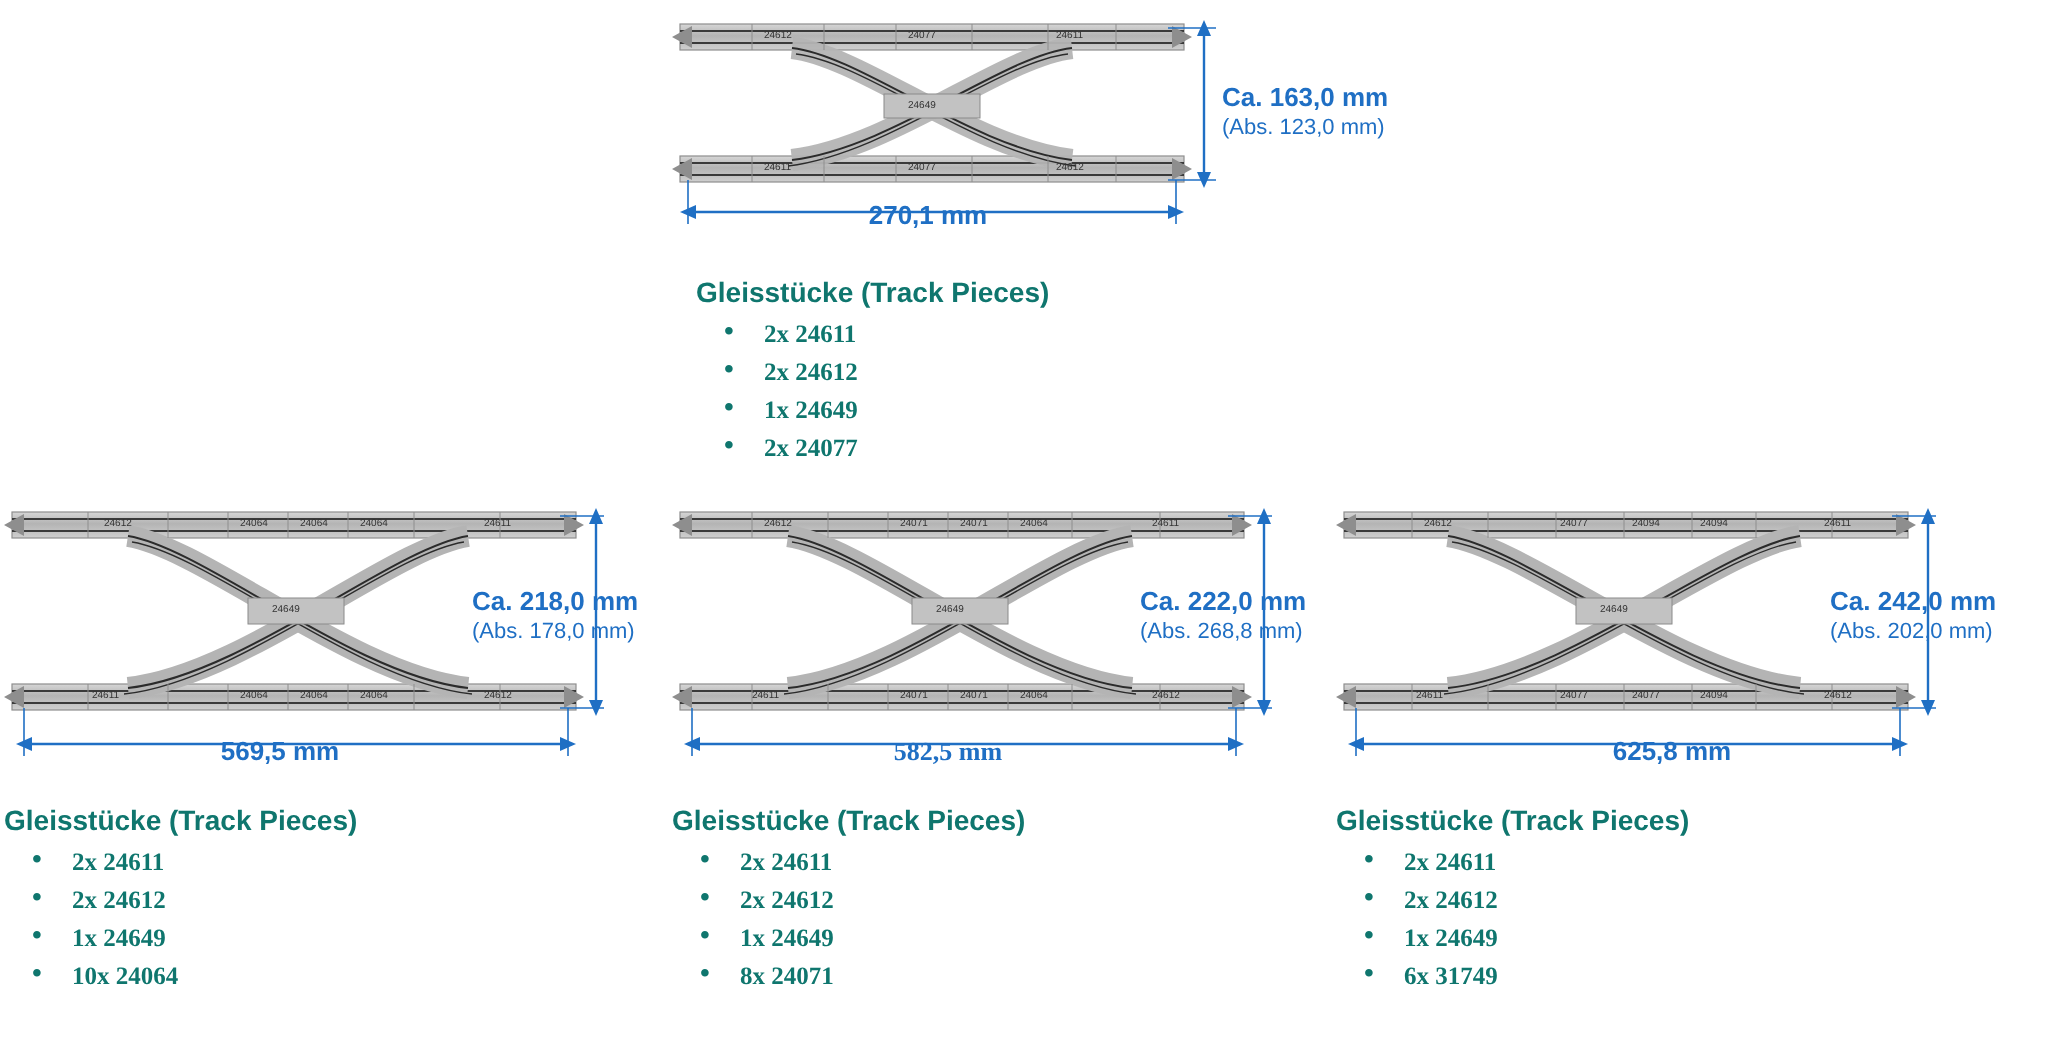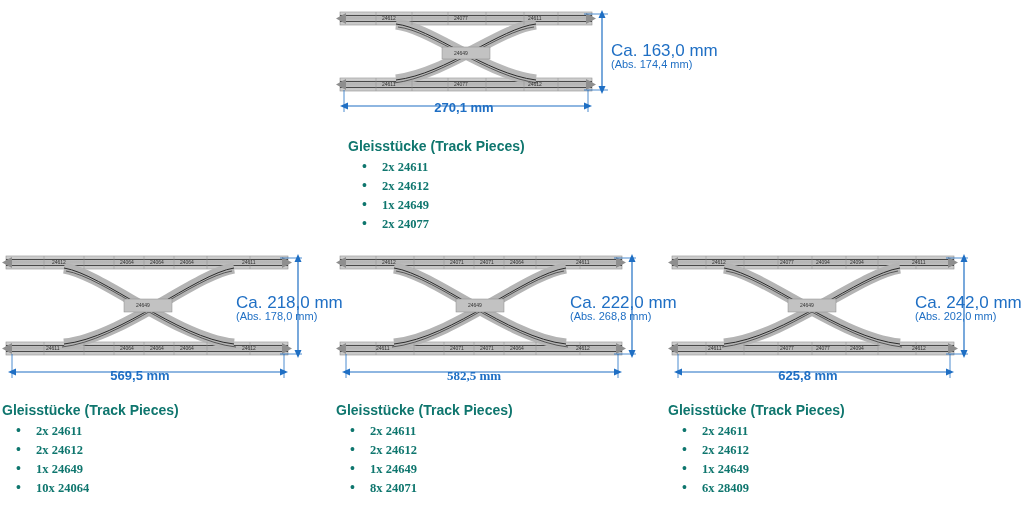--- a/index.html
+++ b/index.html
@@ -16,22 +16,22 @@
   }
   .diagram {
     position: absolute;
   }
   .track-svg {
     display: block;
   }
   .dim-label {
     position: absolute;
     color: #1f6fc4;
-    font-weight: normal;
-    font-size: 17px;
+    font-weight: bold;
+    font-size: 13px;
     white-space: nowrap;
   }
   .dim-label.small {
     font-weight: normal;
     font-size: 11px;
   }
   .dim-width {
     position: absolute;
     color: #1f6fc4;
     font-weight: bold;
@@ -145,21 +145,21 @@
   <line x1="248" y1="10" x2="272" y2="10" stroke="#1f6fc4" stroke-width="0.8"></line>
   <line x1="248" y1="86" x2="272" y2="86" stroke="#1f6fc4" stroke-width="0.8"></line>
 
   <line x1="8" y1="102" x2="252" y2="102" stroke="#1f6fc4" stroke-width="1.2"></line>
   <polygon points="4,102 12,98.5 12,105.5" fill="#1f6fc4"></polygon>
   <polygon points="256,102 248,98.5 248,105.5" fill="#1f6fc4"></polygon>
   <line x1="8" y1="86" x2="8" y2="108" stroke="#1f6fc4" stroke-width="0.8"></line>
   <line x1="252" y1="86" x2="252" y2="108" stroke="#1f6fc4" stroke-width="0.8"></line>
 </svg>
 <div class="dim-label" style="left:611px; top:41px;">Ca. 163,0 mm</div>
-<div class="dim-label small" style="left:611px; top:58px;">(Abs. 174,4 mm)</div>
+<div class="dim-label small" style="left:611px; top:58px;">(Abs. 123,0 mm)</div>
 <div class="dim-width" style="left:404px; top:100px; width:120px;">270,1 mm</div>
 
 <div class="legend" style="left:348px; top:138px;">
   <div class="legend-title">Gleisstücke (Track Pieces)</div>
   <ul>
     <li>2x 24611</li>
     <li>2x 24612</li>
     <li>1x 24649</li>
     <li>2x 24077</li>
   </ul>
@@ -371,23 +371,23 @@
   <line x1="278" y1="10" x2="300" y2="10" stroke="#1f6fc4" stroke-width="0.8"></line>
   <line x1="278" y1="106" x2="300" y2="106" stroke="#1f6fc4" stroke-width="0.8"></line>
   <line x1="10" y1="124" x2="282" y2="124" stroke="#1f6fc4" stroke-width="1.2"></line>
   <polygon points="6,124 14,120.5 14,127.5" fill="#1f6fc4"></polygon>
   <polygon points="286,124 278,120.5 278,127.5" fill="#1f6fc4"></polygon>
   <line x1="10" y1="106" x2="10" y2="130" stroke="#1f6fc4" stroke-width="0.8"></line>
   <line x1="282" y1="106" x2="282" y2="130" stroke="#1f6fc4" stroke-width="0.8"></line>
 </svg>
 <div class="dim-label" style="left:915px; top:293px;">Ca. 242,0 mm</div>
 <div class="dim-label small" style="left:915px; top:310px;">(Abs. 202,0 mm)</div>
-<div class="dim-width" style="left:748px; top:368px; width:120px;">625,8 mm</div>
+<div class="dim-width" style="left:776px; top:368px; width:120px;">625,8 mm</div>
 
 <div class="legend" style="left:668px; top:402px;">
   <div class="legend-title">Gleisstücke (Track Pieces)</div>
   <ul>
     <li>2x 24611</li>
     <li>2x 24612</li>
     <li>1x 24649</li>
-    <li>6x 28409</li>
+    <li>6x 31749</li>
   </ul>
 </div>
 
 </body></html>

